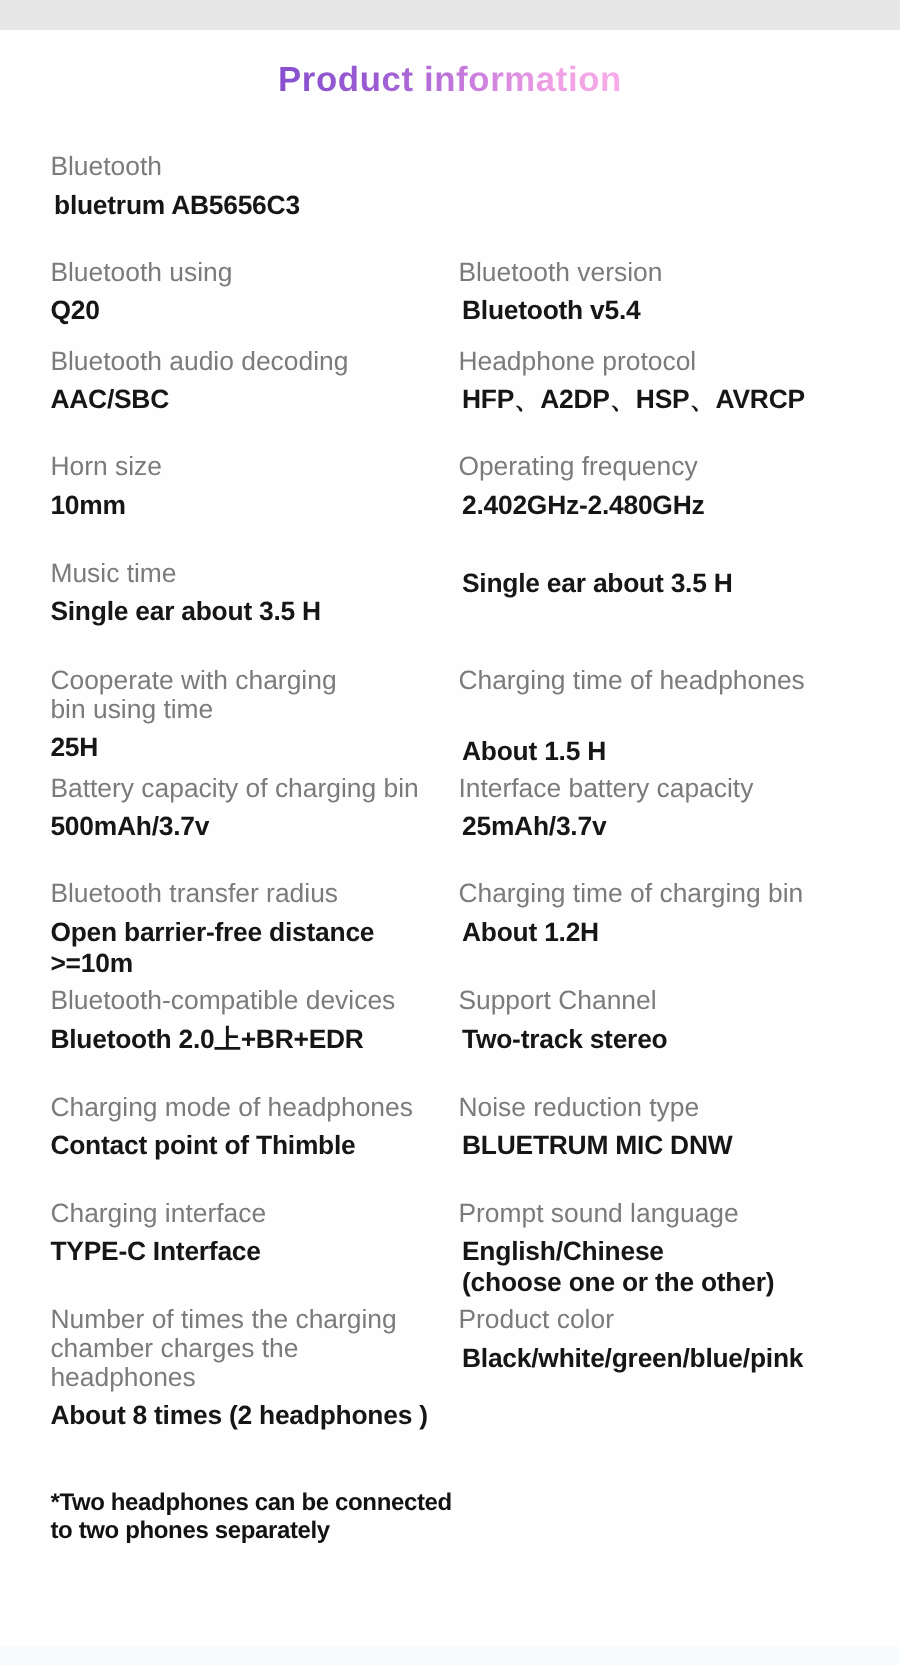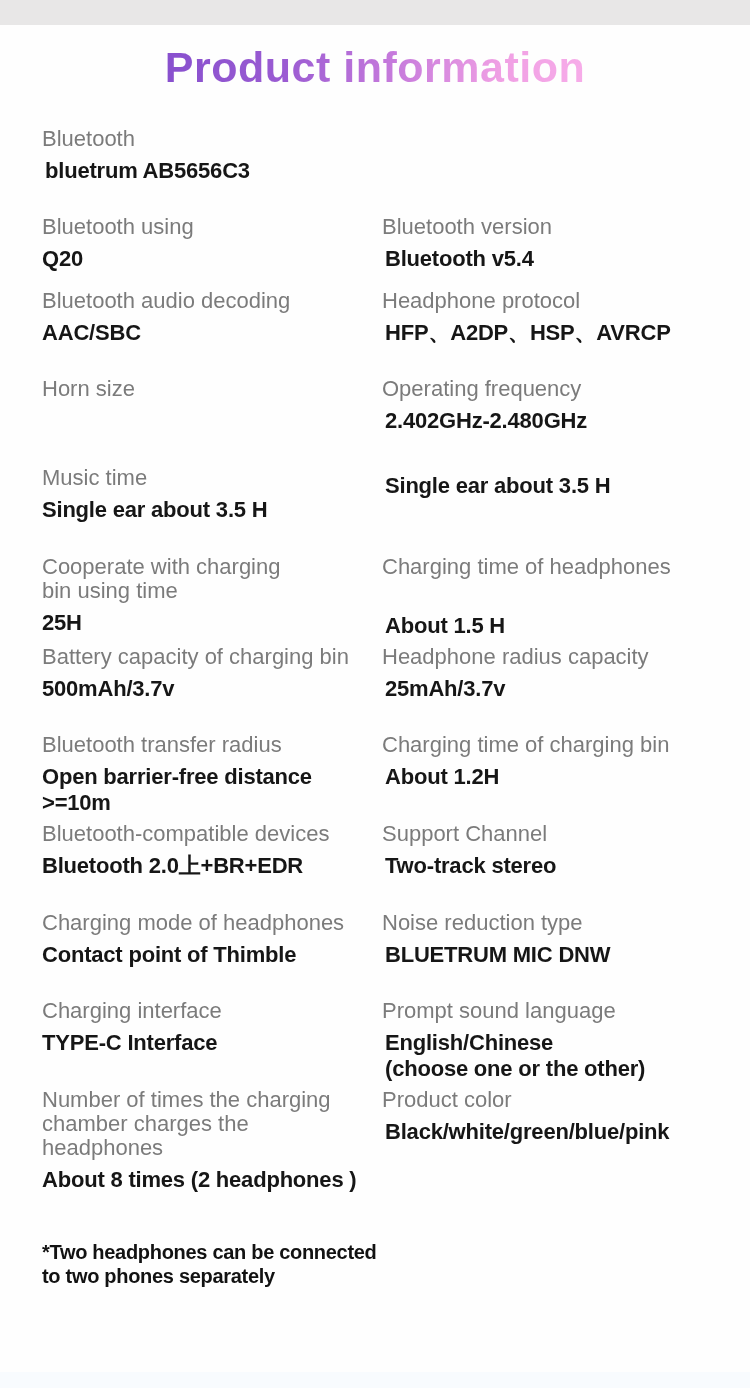--- a/index.html
+++ b/index.html
@@ -15,21 +15,21 @@
   }
   .top-bar {
     width: 100%;
     height: 25px;
     background: #e8e7e7;
   }
   .page-title {
     display: block;
     width: fit-content;
     margin: 17px auto 0 auto;
-    font-size: 43px;
+    font-size: 29px;
     line-height: 50px;
     font-weight: bold;
     letter-spacing: 0.5px;
     background: linear-gradient(90deg, #8850ce 0%, #9a5bd2 28%, #c77bdc 55%, #f0a0e4 80%, #f7ace9 100%);
     -webkit-background-clip: text;
     background-clip: text;
     color: transparent;
   }
   .spec-grid {
     margin: 35px 40px 0 42px;
@@ -113,20 +113,21 @@
       </div>
       <div class="spec-cell right-col">
         <div class="spec-label">Headphone protocol</div>
         <div class="spec-value">HFP、A2DP、HSP、AVRCP</div>
       </div>
     </div>
 
     <div class="spec-row h89">
       <div class="spec-cell left-col">
         <div class="spec-label">Horn size</div>
+        <div class="spec-value">10mm</div>
       </div>
       <div class="spec-cell right-col">
         <div class="spec-label">Operating frequency</div>
         <div class="spec-value">2.402GHz-2.480GHz</div>
       </div>
     </div>
 
     <div class="spec-row h89">
       <div class="spec-cell left-col">
         <div class="spec-label">Music time</div>
@@ -148,21 +149,21 @@
         <div class="spec-value mt34">About 1.5 H</div>
       </div>
     </div>
 
     <div class="spec-row h88">
       <div class="spec-cell left-col">
         <div class="spec-label">Battery capacity of charging bin</div>
         <div class="spec-value">500mAh/3.7v</div>
       </div>
       <div class="spec-cell right-col">
-        <div class="spec-label">Headphone radius capacity</div>
+        <div class="spec-label">Interface battery capacity</div>
         <div class="spec-value">25mAh/3.7v</div>
       </div>
     </div>
 
     <div class="spec-row h89">
       <div class="spec-cell left-col">
         <div class="spec-label">Bluetooth transfer radius</div>
         <div class="spec-value">Open barrier-free distance
 &gt;=10m</div>
       </div>

